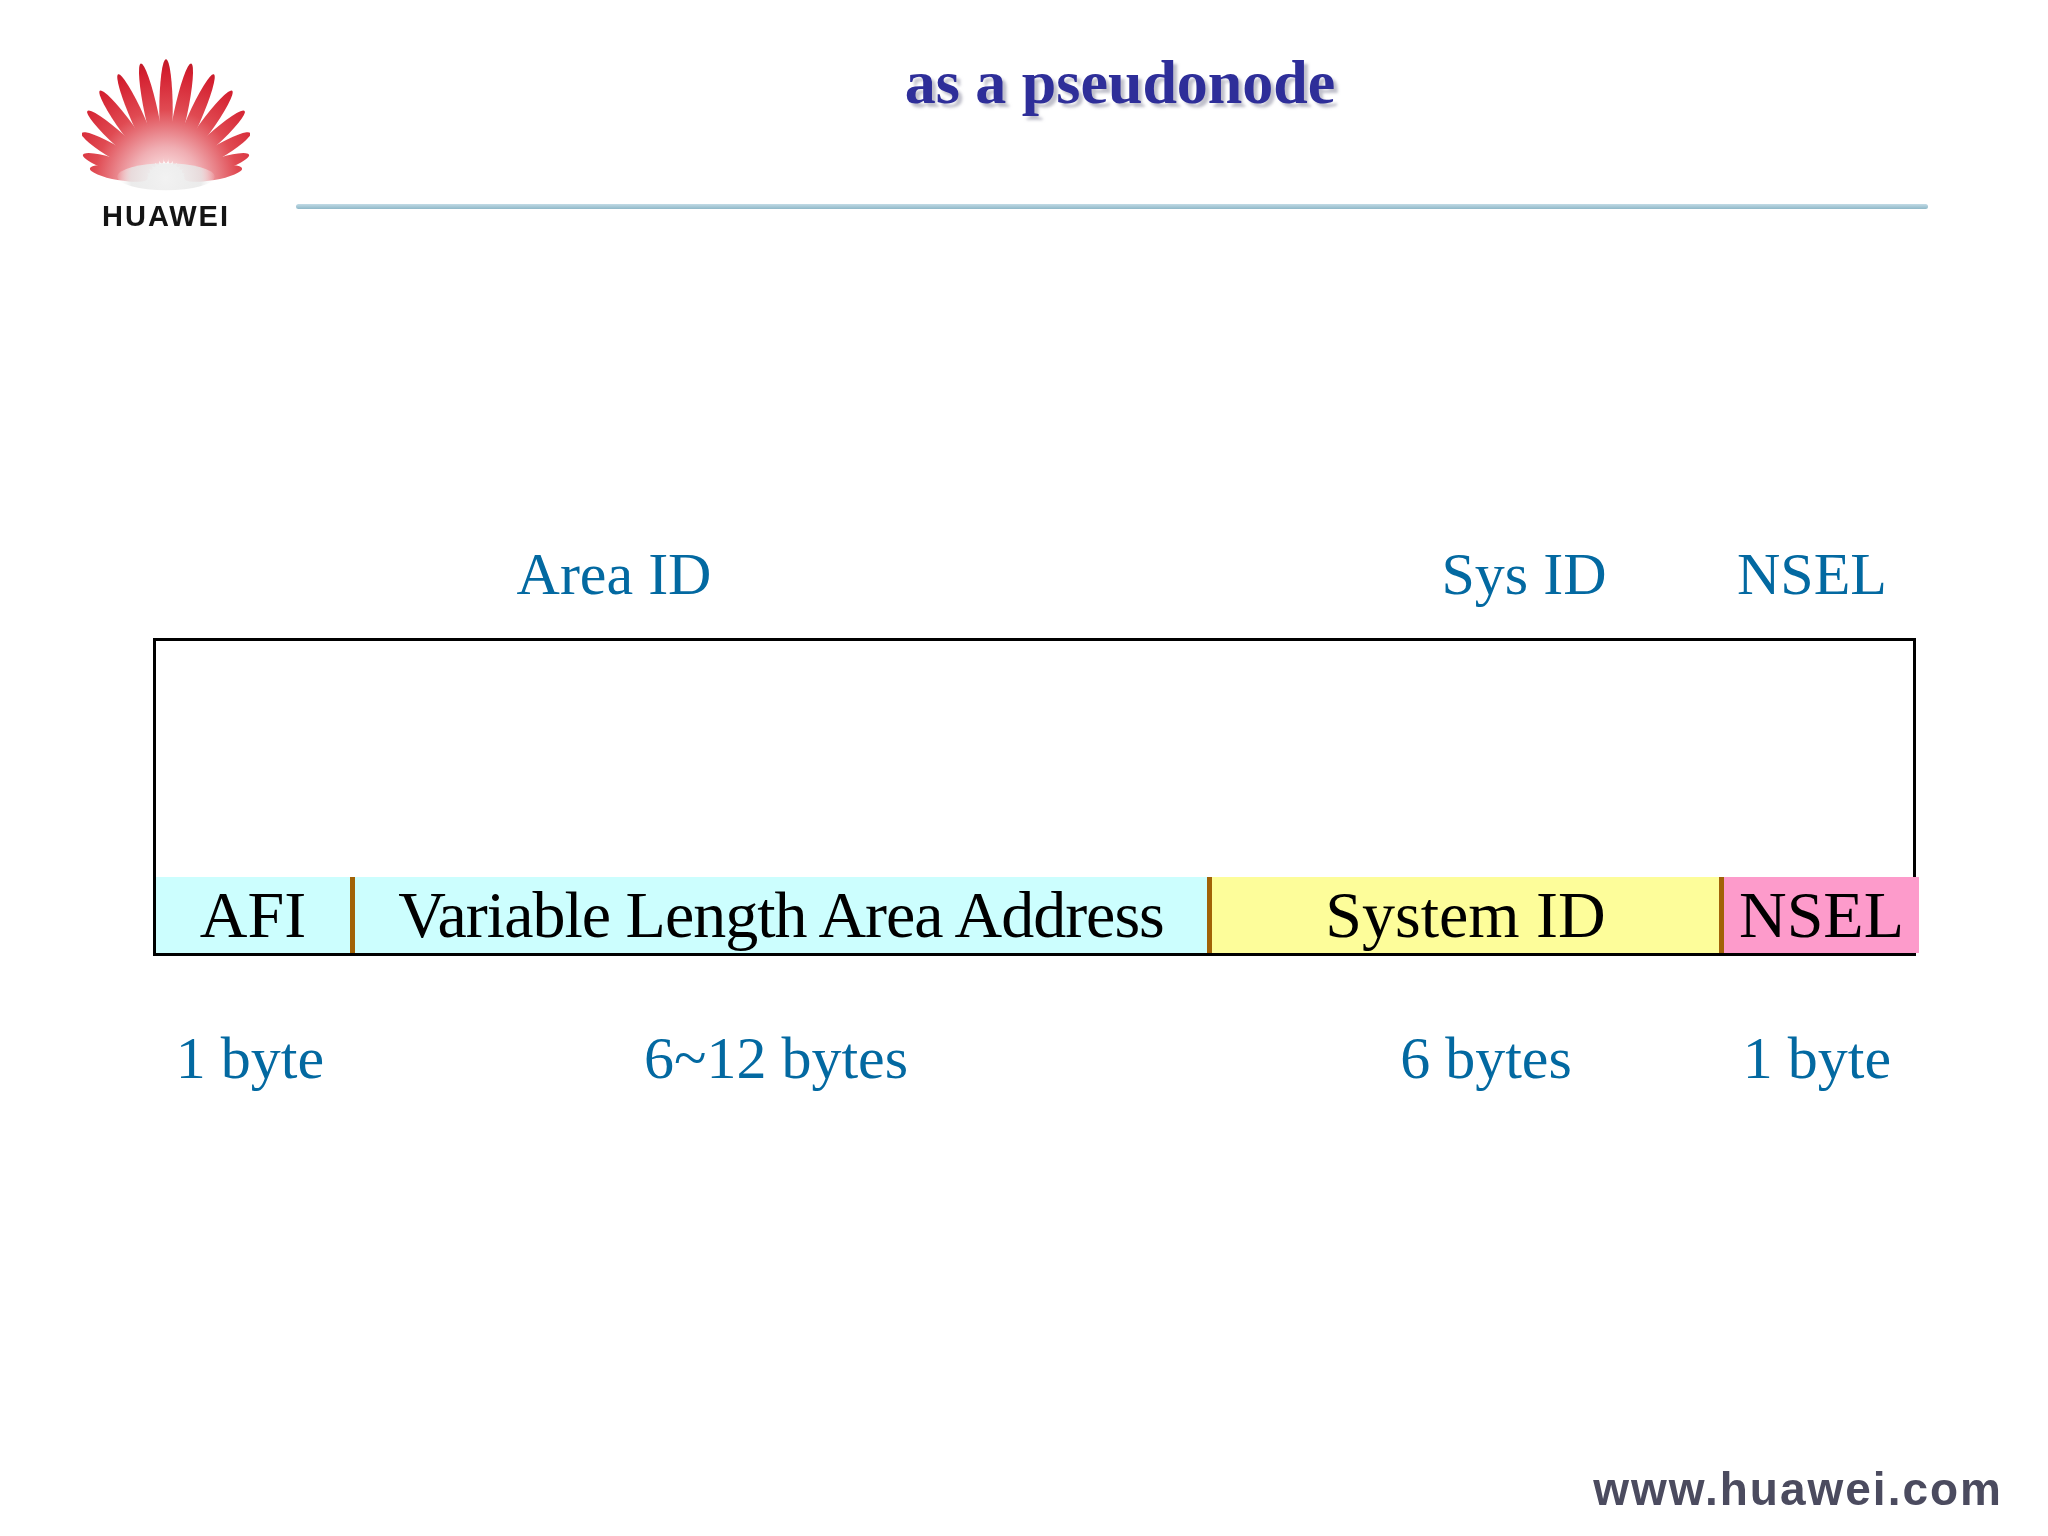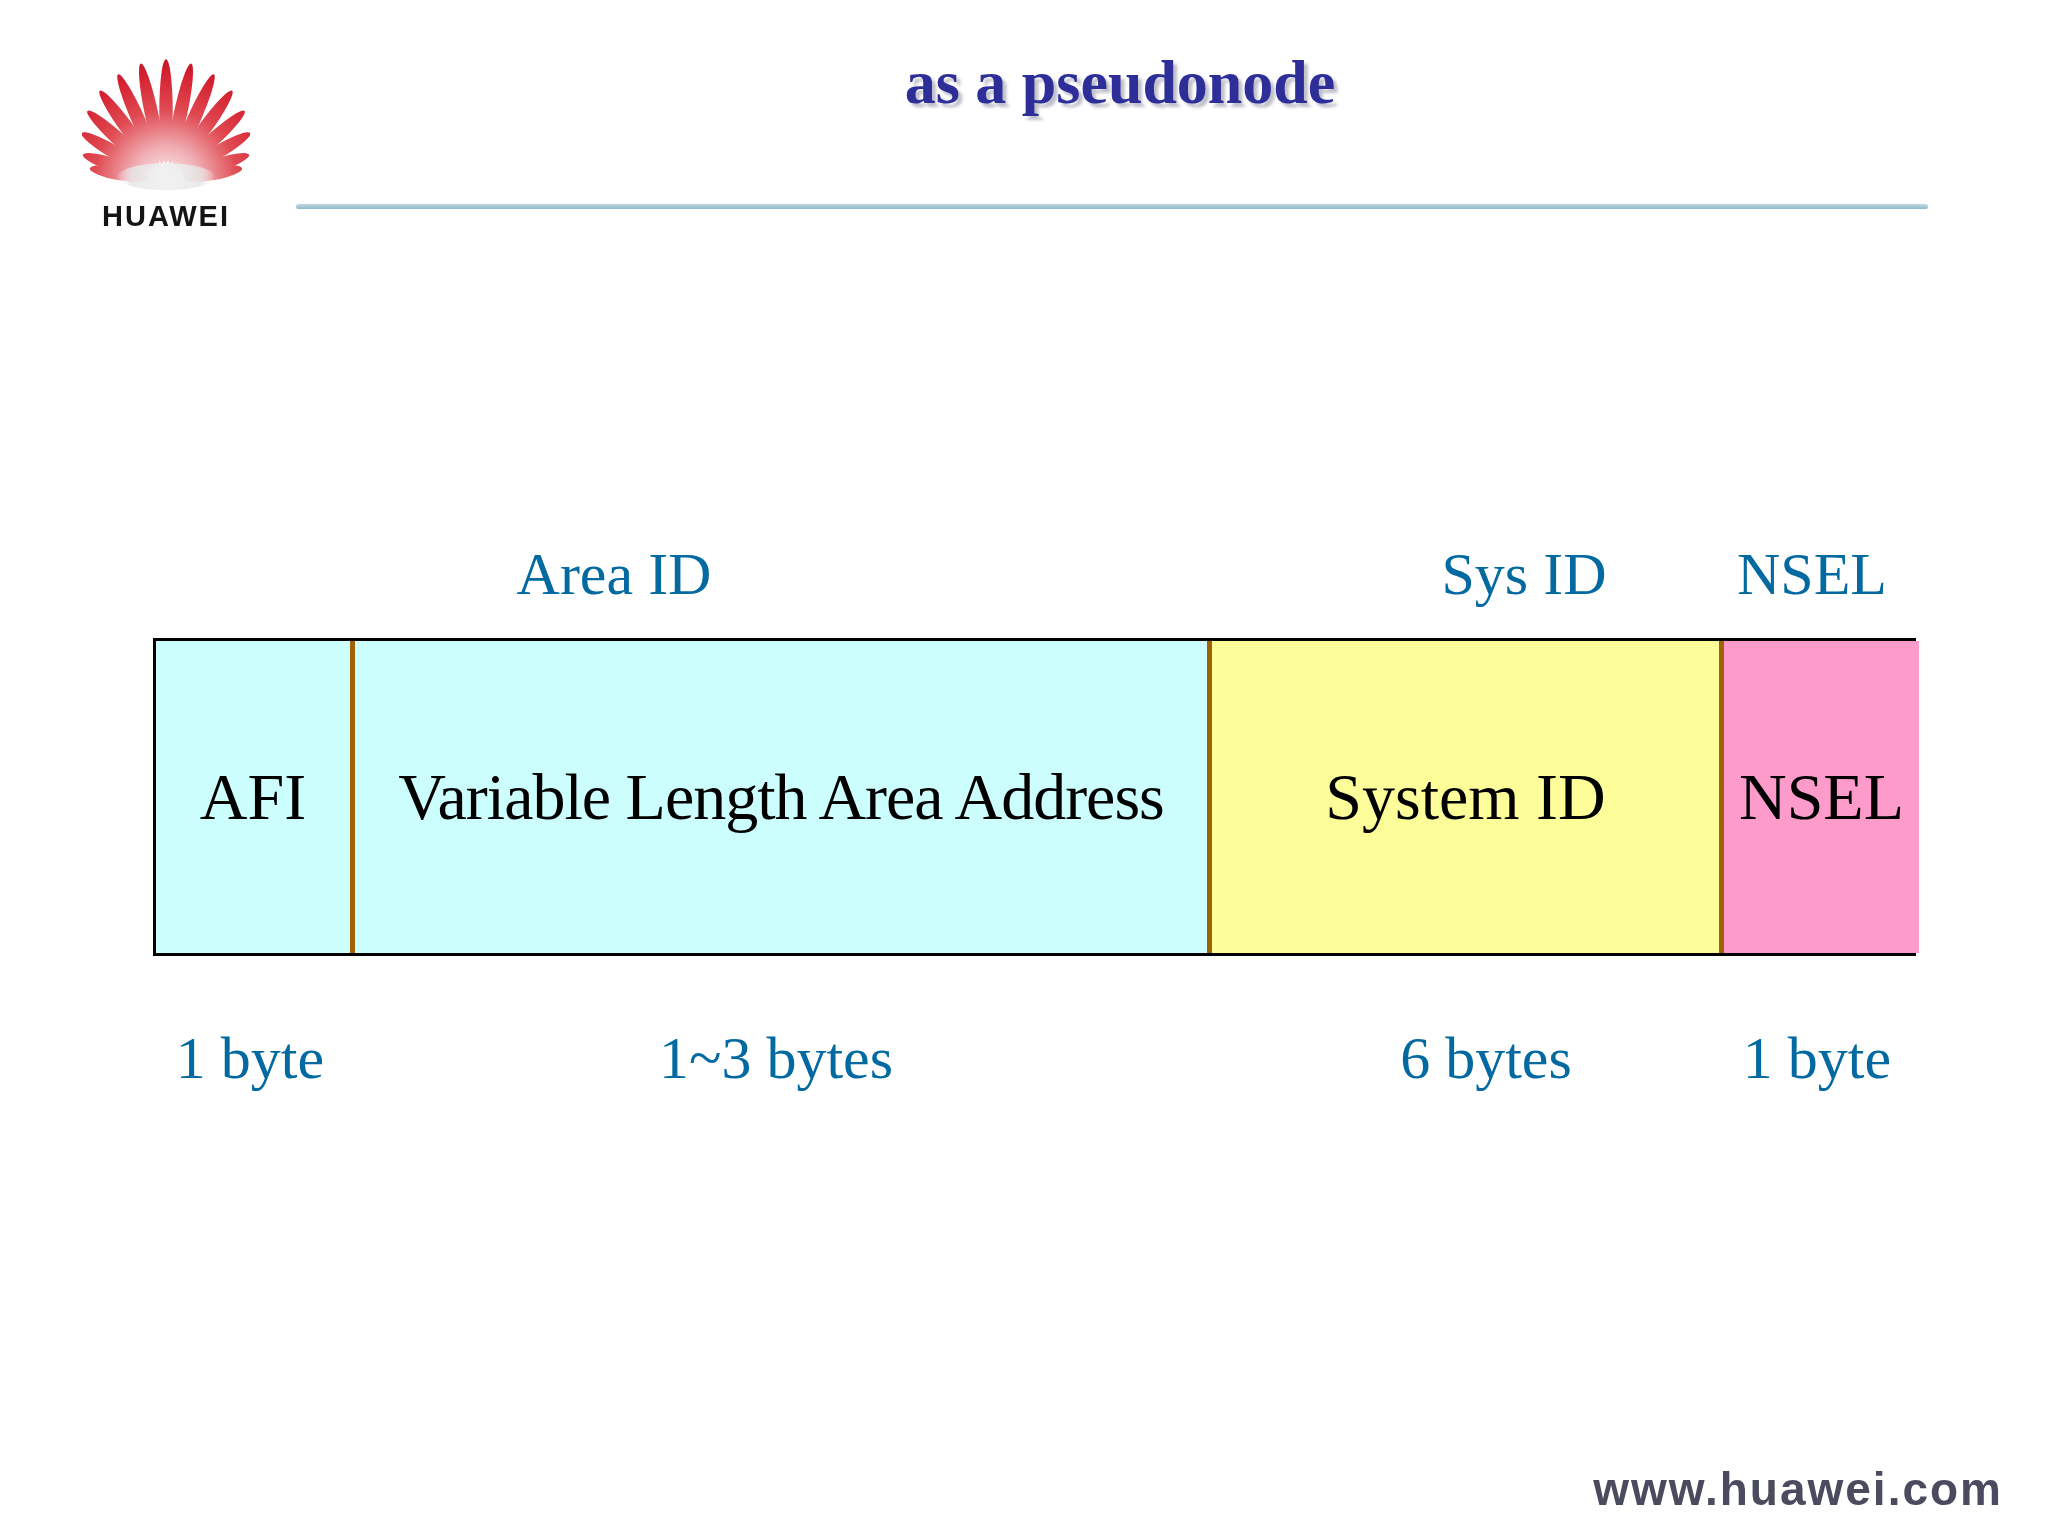--- a/index.html
+++ b/index.html
@@ -72,20 +72,21 @@
 
   .byte-box {
     position: absolute;
     left: 153px;
     top: 638px;
     width: 1763px;
     height: 318px;
     box-sizing: border-box;
     border: 3px solid #000000;
     display: flex;
+    align-items: flex-end;
   }
   .cell {
     box-sizing: border-box;
     display: flex;
     align-items: center;
     justify-content: center;
     font-size: 66px;
     color: #000000;
     white-space: nowrap;
     overflow: hidden;
@@ -161,19 +162,19 @@
   <div class="top-label" style="left:1812px">NSEL</div>
 
   <div class="byte-box">
     <div class="cell cell-afi">AFI</div>
     <div class="cell cell-vlaa">Variable Length Area Address</div>
     <div class="cell cell-sys">System ID</div>
     <div class="cell cell-nsel">NSEL</div>
   </div>
 
   <div class="size-label" style="left:250px">1 byte</div>
-  <div class="size-label" style="left:776px">1~3 bytes</div>
+  <div class="size-label" style="left:776px">6~12 bytes</div>
   <div class="size-label" style="left:1486px">6 bytes</div>
   <div class="size-label" style="left:1817px">1 byte</div>
 
   <div class="footer-url">www.huawei.com</div>
 
 </div>
 
 </body></html>

